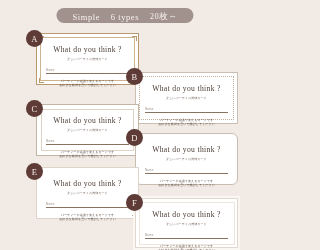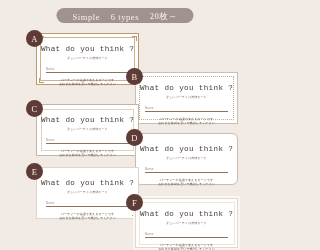--- a/index.html
+++ b/index.html
@@ -34,21 +34,21 @@
     box-sizing:border-box;
   }
   .card-inner{
     position:absolute;inset:0;
     display:flex;flex-direction:column;
     align-items:center;justify-content:flex-start;
     box-sizing:border-box;
     padding:7px 9px 5px 9px;
   }
   .c-title{
-    font-family:Liberation Mono, monospace;
+    font-family:Liberation Serif, serif;
     color:#4a3b33;
     font-size:7.6px;
     letter-spacing:.35px;
     margin-top:4px;
     white-space:nowrap;
   }
   .c-sub{
     font-family:"Liberation Sans",sans-serif;
     color:#6b5a50;
     font-size:3.1px;

